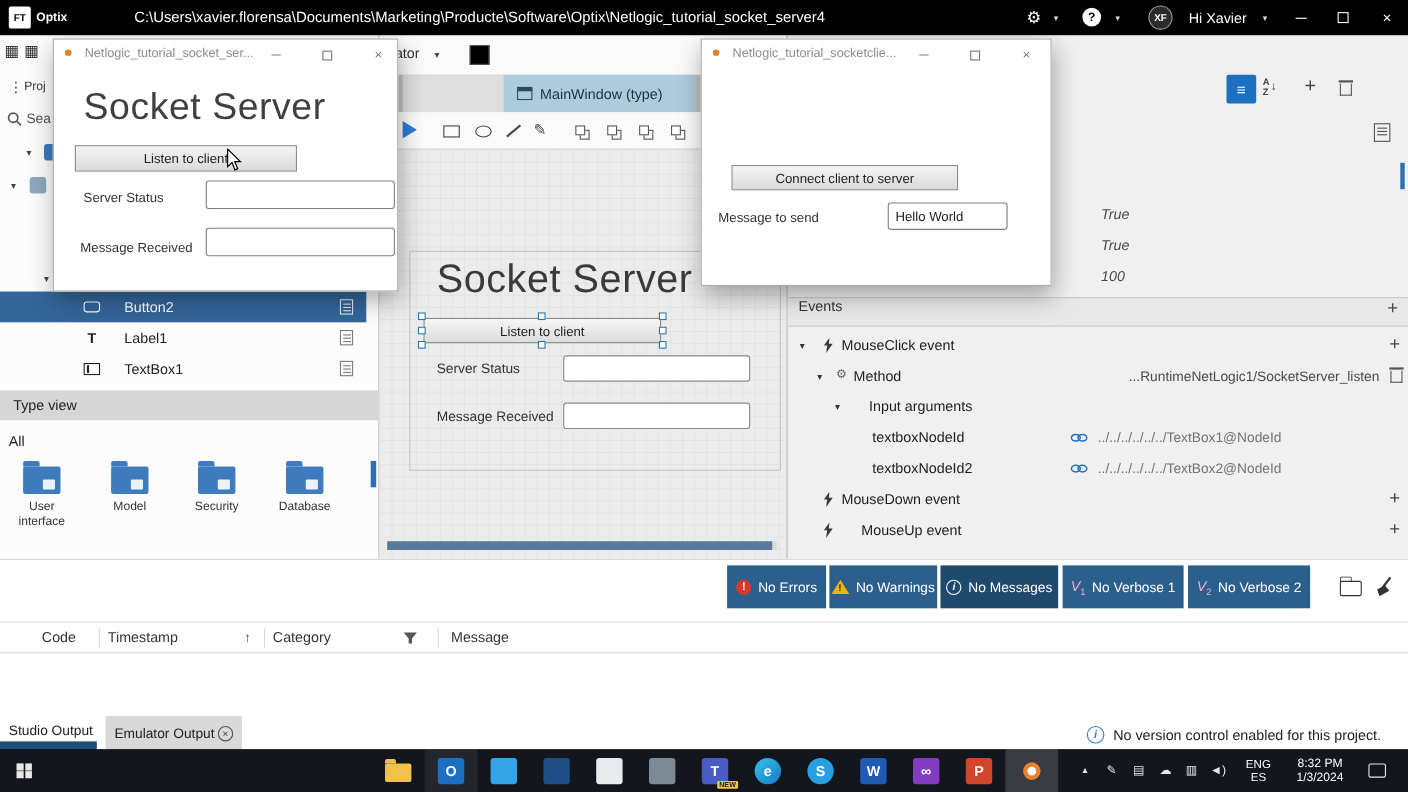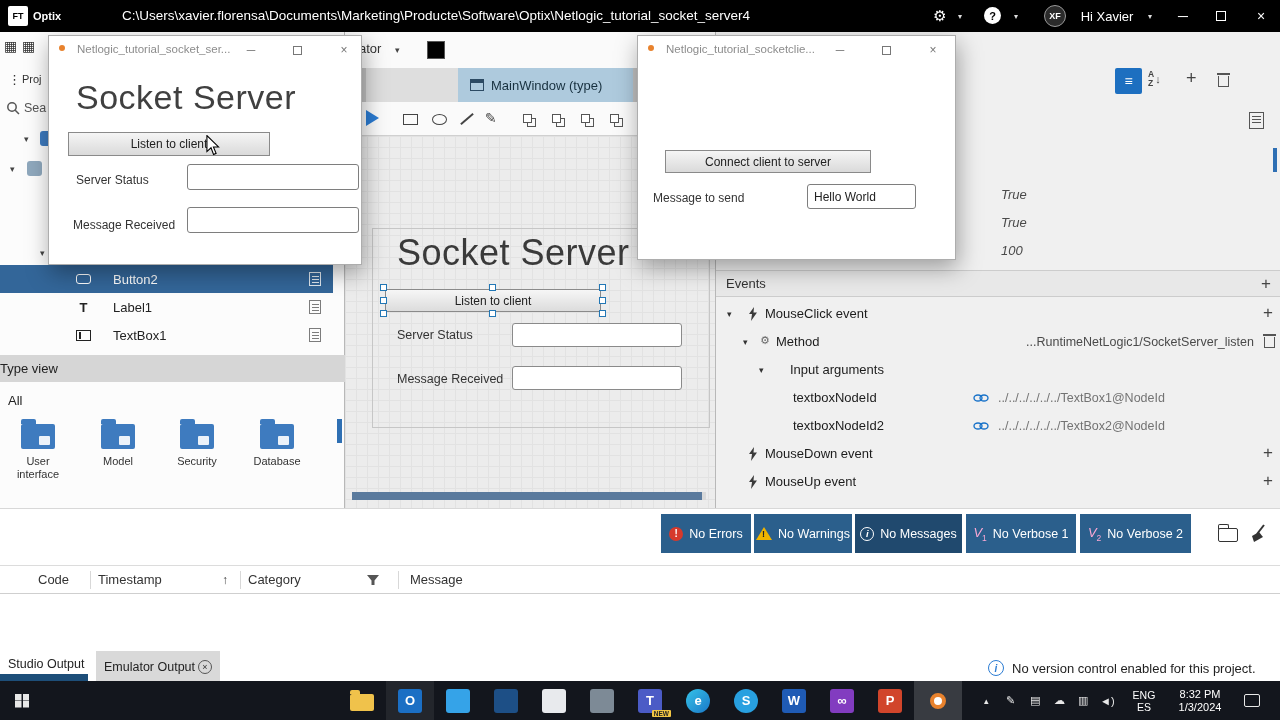--- a/index.html
+++ b/index.html
@@ -32,21 +32,21 @@
   .tree-row{position:absolute;left:0;width:333px;height:28px;display:flex;align-items:center;font-size:13px;color:#222}
   .tree-row.selected{background:#336699;color:#fff}
   .ti-ic{margin-left:76px;display:flex;align-items:center;justify-content:center}
   .ti-label{margin-left:22px}
   .ic-button{width:15px;height:10px;border:1.5px solid currentColor;border-radius:3px}
   .ic-T{font-size:13px;font-weight:bold;width:15px;text-align:center}
   .ic-textbox{width:15px;height:11px;border:1.5px solid currentColor;position:relative}
   .ic-textbox::after{content:"";position:absolute;left:2px;top:1px;bottom:1px;width:1.5px;background:currentColor}
   .doc{position:absolute;right:12px;width:12px;height:14px;border:1px solid currentColor;opacity:.85}
   .doc::after{content:"";position:absolute;left:2px;top:3px;width:7px;height:1.3px;background:currentColor;box-shadow:0 3px currentColor,0 6px currentColor}
-  .type-view{position:absolute;left:0;top:323px;width:345px;height:27px;background:#d6d6d6;line-height:27px;padding-left:0;font-size:13px;color:#222}
+  .type-view{position:absolute;left:0;top:323px;width:345px;height:27px;background:#d6d6d6;line-height:27px;padding-left:12px;font-size:13px;color:#222}
   .all-label{position:absolute;left:8px;top:361px;font-size:13px;color:#222}
   .cat-item{position:absolute;top:392px;width:66px;display:flex;flex-direction:column;align-items:center;text-align:center;font-size:11px;color:#333;line-height:13px}
   .cat-icon{width:34px;height:25px;background:#3e7bbf;border-radius:2px;position:relative;margin-bottom:6px}
   .cat-icon::before{content:"";position:absolute;left:0;top:-5px;width:15px;height:5px;background:#3e7bbf;border-radius:2px 2px 0 0}
   .cat-icon::after{content:"";position:absolute;right:5px;bottom:4px;width:11px;height:9px;background:#fff;opacity:.9;border-radius:1px}
   .lp-scroll{position:absolute;left:337px;top:387px;width:5px;height:24px;background:#2e6fb3}
 
   
   .canvas-area{position:absolute;left:345px;top:32px;width:370px;height:476px;background:#ececec}
   .cv-topstrip{position:absolute;left:0;top:0;width:370px;height:36px;background:#fafafa}
@@ -84,21 +84,21 @@
   .rp-sort .ar{font-size:11px;margin-left:1px}
   .rp-plus{position:absolute;left:470px;top:36px;font-size:18px;color:#444}
   .trash{position:relative;width:13px;height:14px;display:inline-block}
   .trash::before{content:"";position:absolute;top:0;left:0;right:0;height:2px;background:#555}
   .trash::after{content:"";position:absolute;top:3px;left:1px;right:1px;bottom:0;border:1px solid #555;border-top:none}
   .rp-trash{position:absolute;left:501px;top:41px}
   .rp-cfg{position:absolute;left:533px;top:80px;width:15px;height:17px;border:1px solid #555}
   .rp-cfg::after{content:"";position:absolute;left:2px;top:3px;width:9px;height:1.3px;background:#555;box-shadow:0 3px #555,0 6px #555}
   .rp-val{position:absolute;font-size:13px;font-style:italic;color:#4a4a4a}
   .rp-vscroll{position:absolute;left:557px;top:116px;width:4px;height:24px;background:#2e6fb3}
-  .events-header{position:absolute;left:0;top:238px;width:565px;height:27px;background:#e8e8e8;border-top:1px solid #ccc;border-bottom:1px solid #ccc;display:flex;align-items:center;padding:0 10px;font-size:13px;color:#333}
+  .events-header{position:absolute;left:0;top:238px;width:565px;height:27px;background:#e8e8e8;border-top:1px solid #ccc;border-bottom:1px solid #ccc;display:flex;padding:0 10px;font-size:13px;color:#333}
   .plus{font-size:17px;color:#444;line-height:1}
   .mlauto{margin-left:auto}
   .ev-row{position:absolute;left:0;width:565px;height:28px}
   .ev-chev{position:absolute;top:9px;font-size:9px;color:#333}
   .ev-label{position:absolute;top:6px;font-size:13px;color:#1c1c1c;white-space:nowrap}
   .ev-plus{position:absolute;left:547px;top:4px}
   .ev-val{position:absolute;top:7px;font-size:12.5px;color:#4a4a4a;left:282px;width:256px;text-align:right;white-space:nowrap}
   .ev-link{position:absolute;top:7px;left:282px;font-size:12.5px;color:#737373;white-space:nowrap}
   .boltpos{position:absolute;top:7px;left:32px}
   .chainpos{position:absolute;top:9px;left:257px}
@@ -369,21 +369,21 @@
       <svg class="boltpos" width="10" height="14" viewBox="0 0 10 14">
           <path d="M6 0 L1 7 H4 L3 14 L9 5.5 H5.5 Z" fill="#3a3a3a"></path>
         </svg>
       <span class="ev-label" style="left:49px">MouseDown event</span>
       <span class="plus ev-plus">+</span>
     </div>
     <div class="ev-row" style="top:436px">
       <svg class="boltpos" width="10" height="14" viewBox="0 0 10 14">
           <path d="M6 0 L1 7 H4 L3 14 L9 5.5 H5.5 Z" fill="#3a3a3a"></path>
         </svg>
-      <span class="ev-label" style="left:49px">MouseUp event</span>
+      <span class="ev-label" style="left:67px">MouseUp event</span>
       <span class="plus ev-plus">+</span>
     </div>
   </section>
 
   <div class="bottom-panel">
     <button class="st-btn" style="left:661px;width:90px">
       <span class="err-ic">!</span>
       <span>No Errors</span>
     </button>
     <button class="st-btn" style="left:754px;width:98px">

